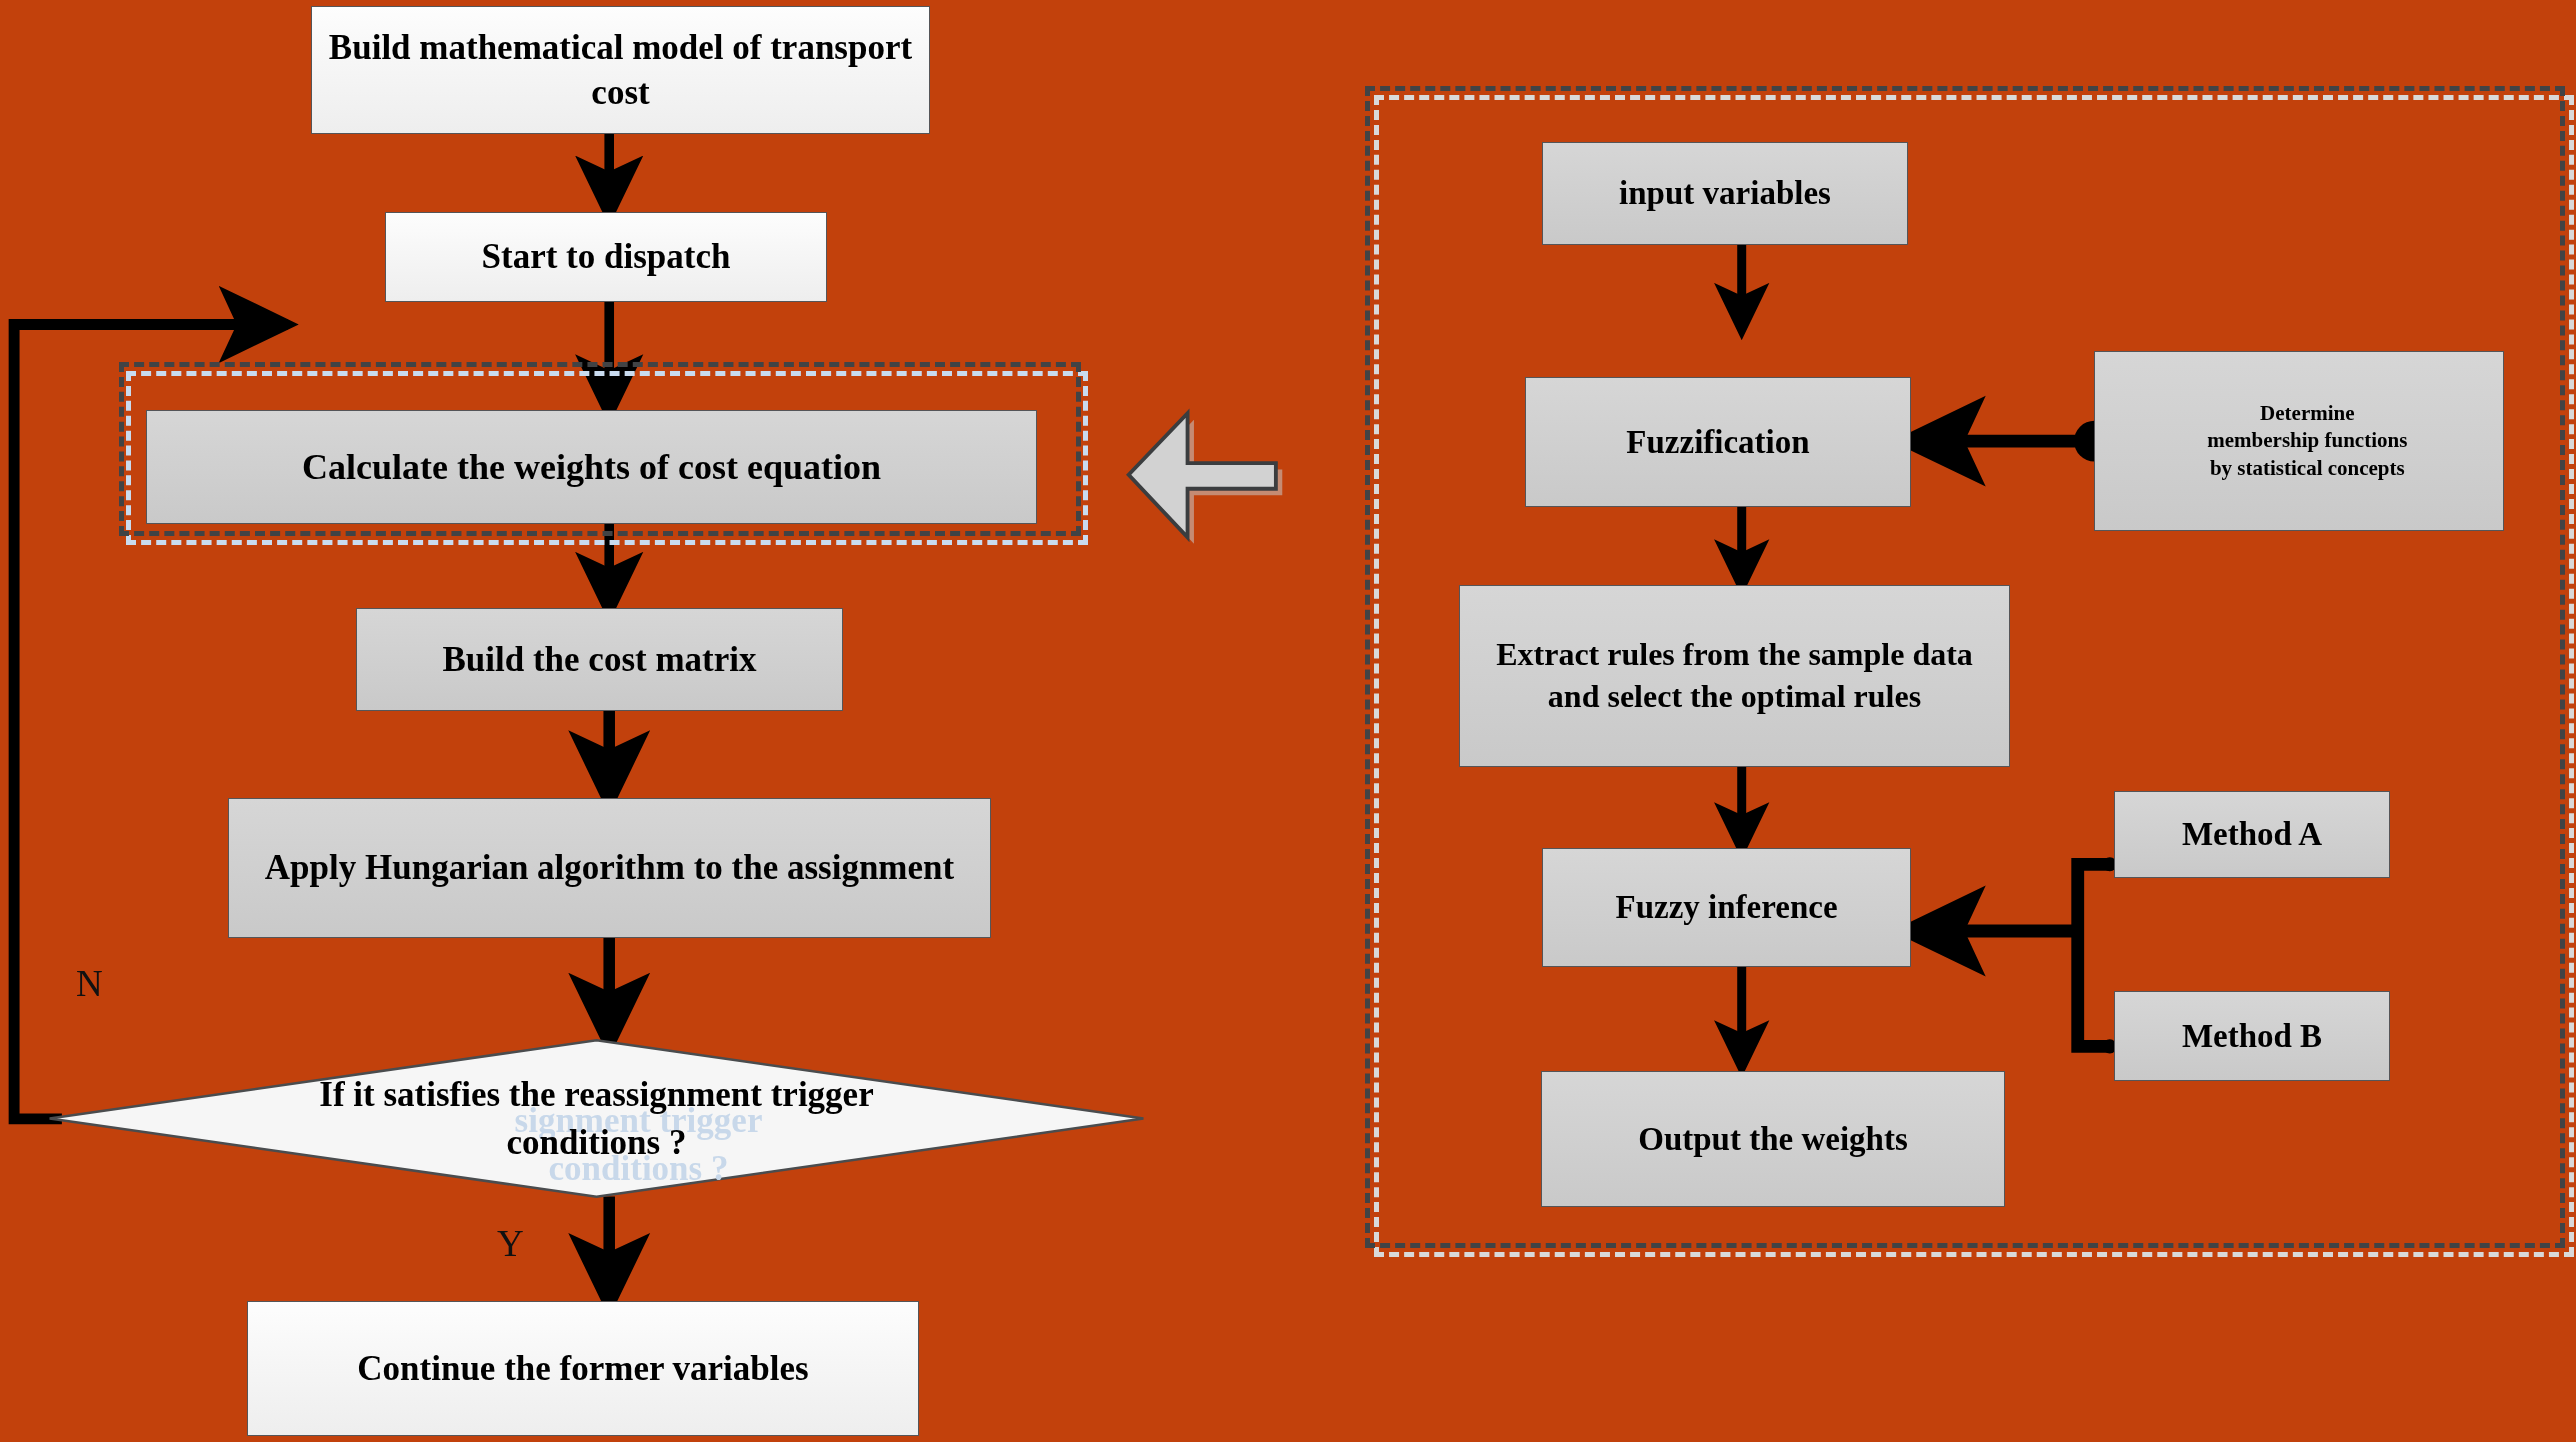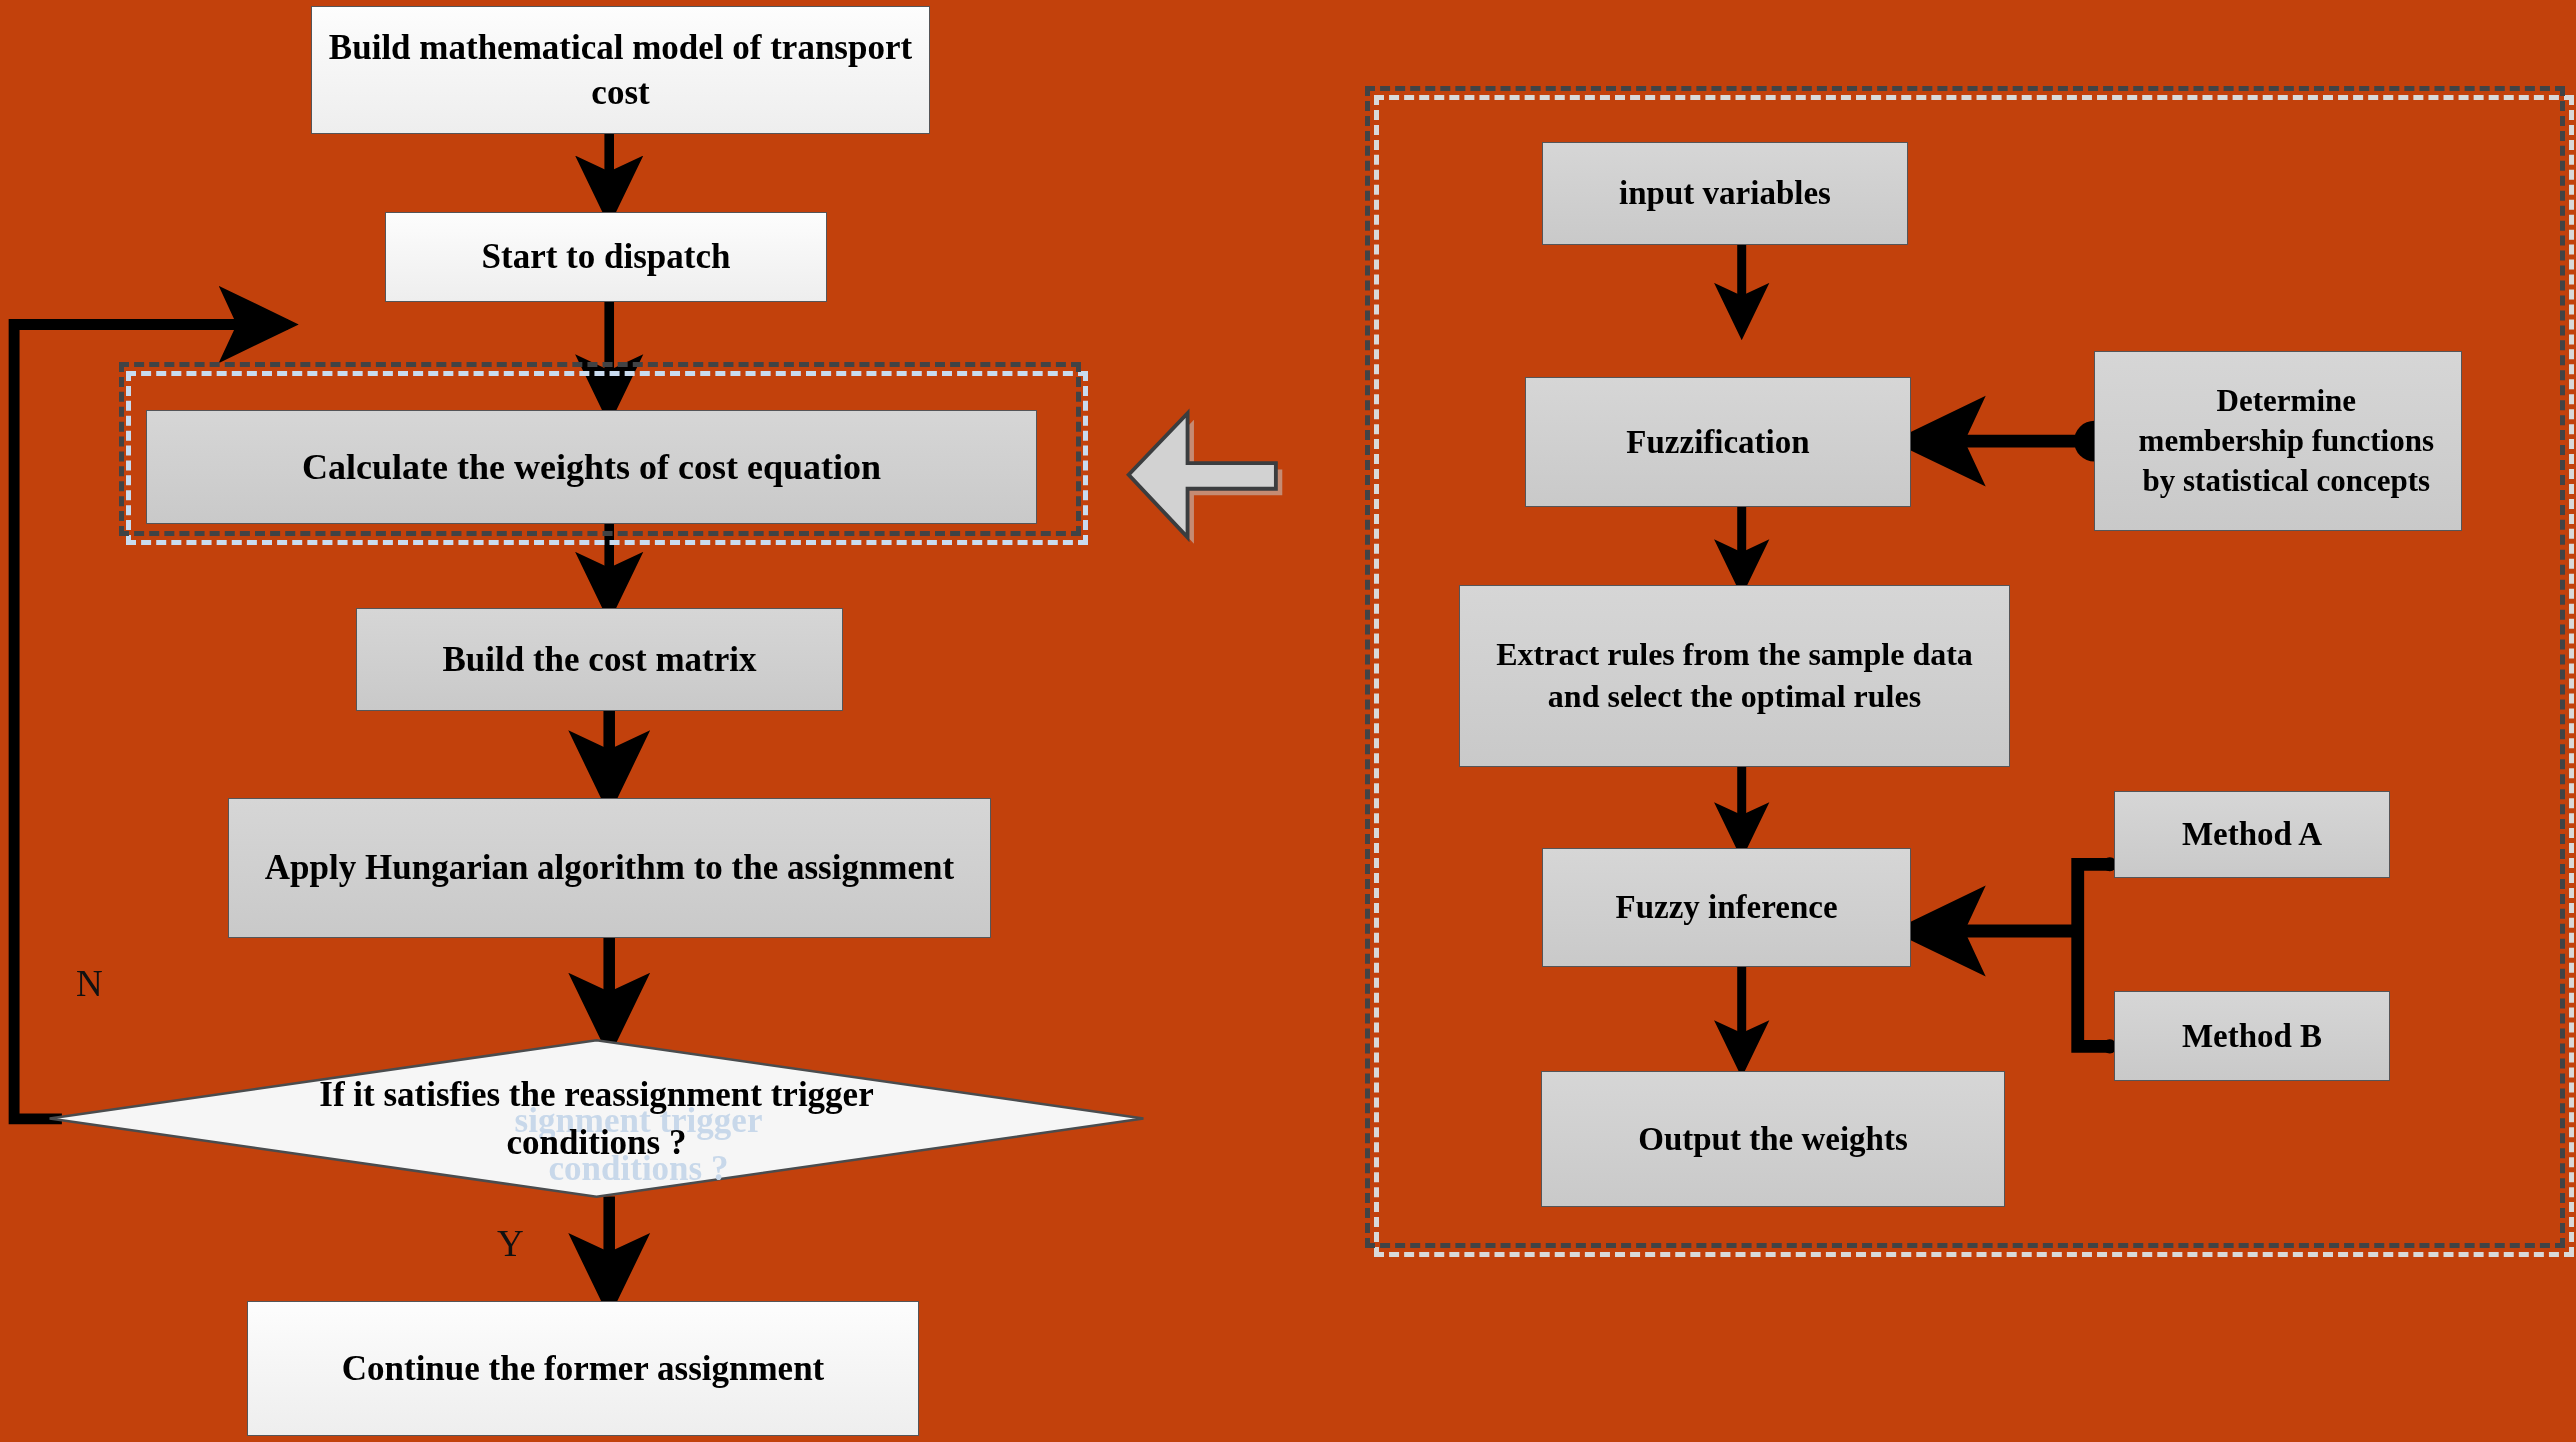--- a/index.html
+++ b/index.html
@@ -183,30 +183,30 @@
   <div class="diamond-wrap" style="left:48px; top:1039px; width:1097px; height:159px;">
     <svg width="1097" height="159" viewBox="0 0 1710 248">
       <polygon points="855,2 1708,124 855,246 2,124" fill="#f6f6f6" stroke="#4a4c4e" stroke-width="4"></polygon>
     </svg>
     <div class="diamond-label ghost" style="font-size:35px; transform:translate(42px,26px);">signment trigger
 conditions ?</div>
     <div class="diamond-label" style="font-size:35px;">If it satisfies the reassignment trigger
 conditions ?</div>
   </div>
 
-  <div class="node light" style="left:247px; top:1301px; width:672px; height:135px; font-size:35px;">Continue the former assignment</div>
+  <div class="node light" style="left:247px; top:1301px; width:672px; height:135px; font-size:35px;">Continue the former variables</div>
 
   <div class="branch-label" style="left:76px; top:962px; font-size:37px;">N</div>
   <div class="branch-label" style="left:497px; top:1222px; font-size:37px;">Y</div>
 
   <div class="node grey" style="left:1542px; top:142px; width:366px; height:103px; font-size:33px;">input variables</div>
 
   <div class="node grey" style="left:1525px; top:377px; width:386px; height:130px; font-size:33px;text-align:center;">Fuzzification</div>
 
-  <div class="node grey" style="left:2094px; top:351px; width:368px; height:180px; font-size:31px; white-space:pre-line;padding-left:23px;">Determine
+  <div class="node grey" style="left:2094px; top:351px; width:410px; height:180px; font-size:21px; white-space:pre-line;padding-left:23px;">Determine
 membership functions
 by statistical concepts</div>
 
   <div class="node grey" style="left:1459px; top:585px; width:551px; height:182px; font-size:32px;font-family:Liberation Serif, serif;">Extract rules from the sample data and select the optimal rules</div>
 
   <div class="node grey" style="left:1542px; top:848px; width:369px; height:119px; font-size:33px;">Fuzzy inference</div>
 
   <div class="node grey" style="left:2114px; top:791px; width:276px; height:87px; font-size:33px;">Method A</div>
 
   <div class="node grey" style="left:2114px; top:991px; width:276px; height:90px; font-size:33px;">Method B</div>

